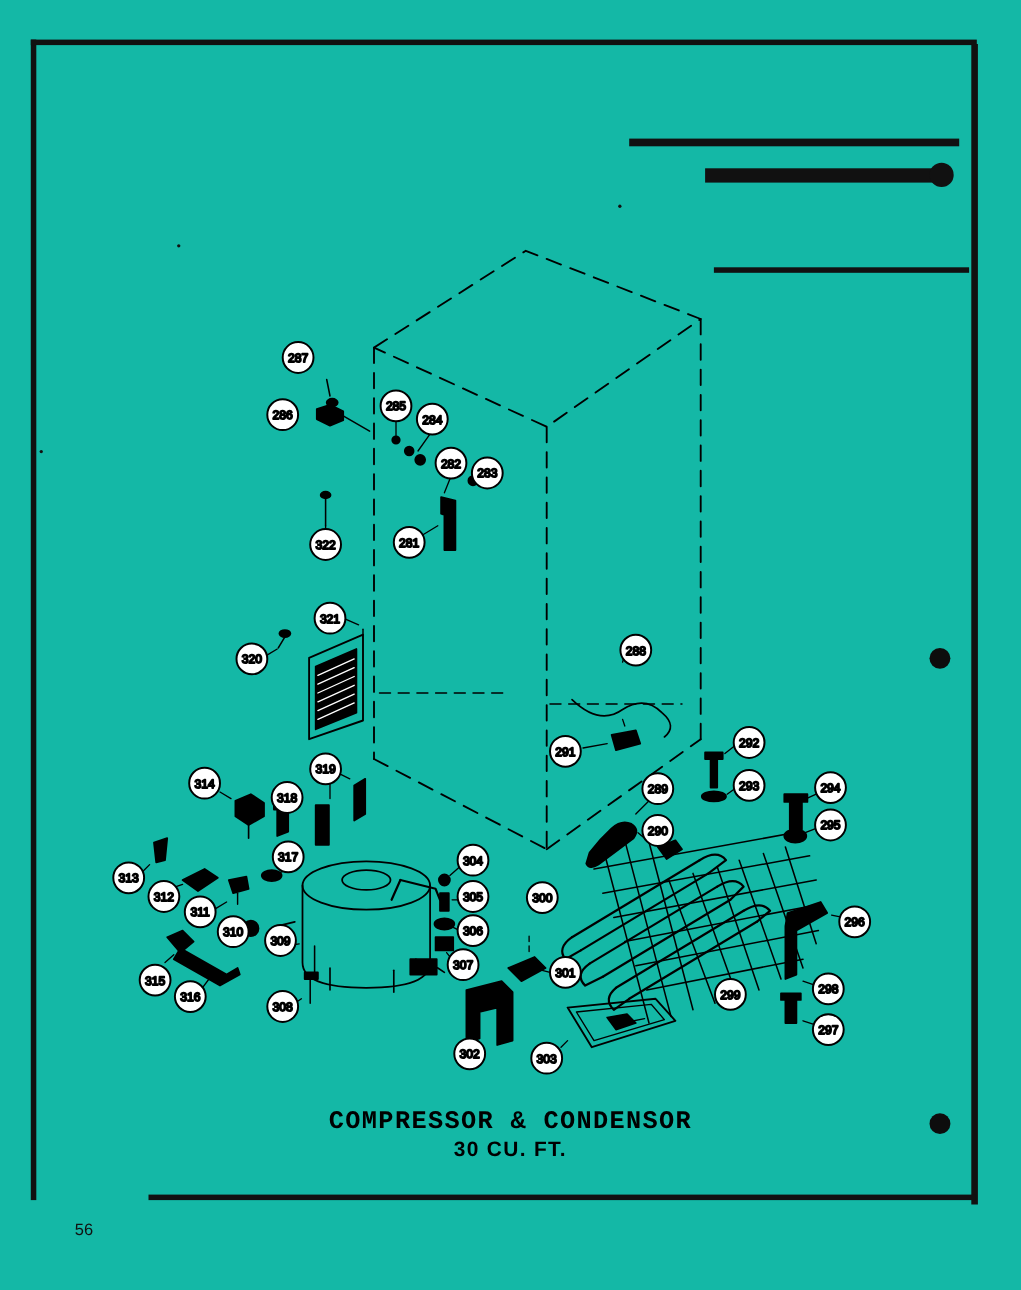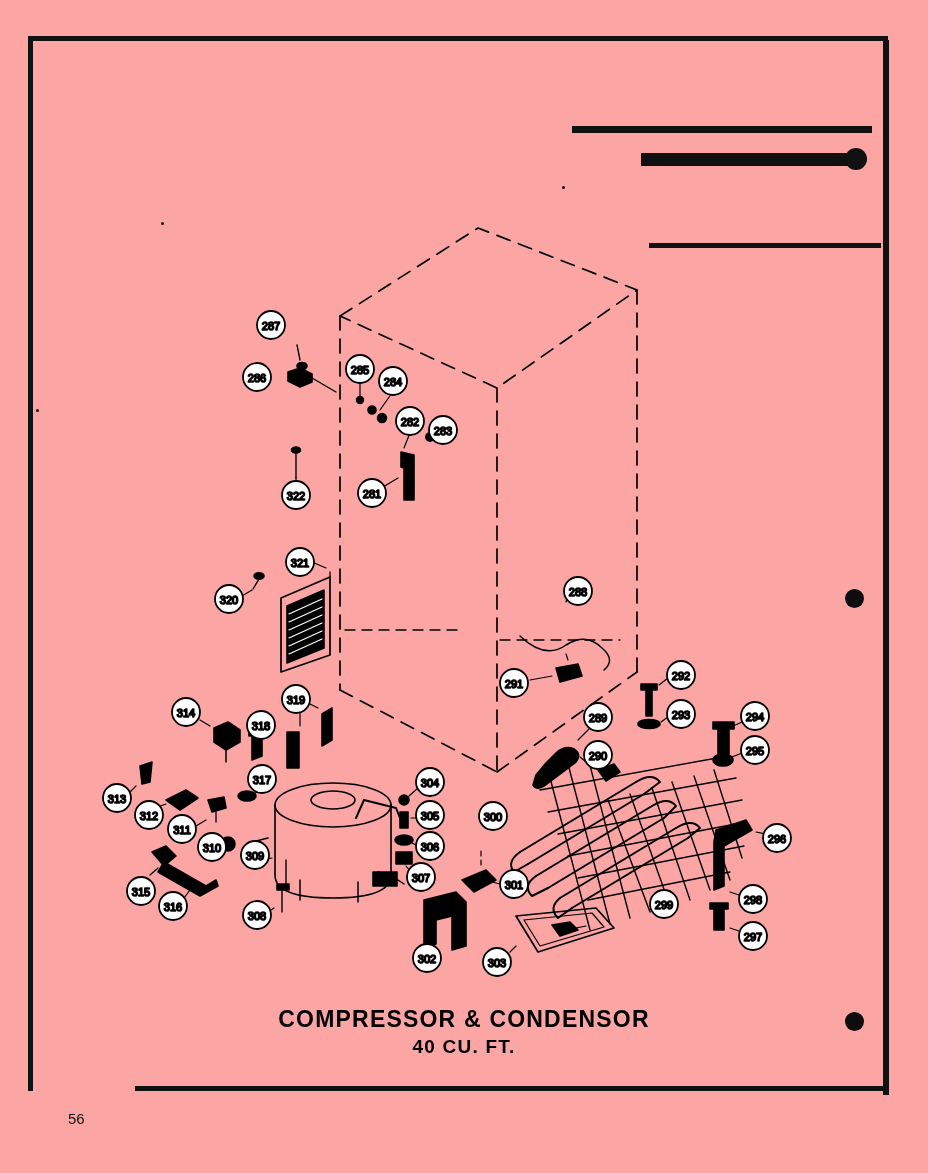--- a/index.html
+++ b/index.html
@@ -11,21 +11,21 @@
     width: 928px;
     height: 1173px;
     font-family: "Liberation Sans", sans-serif;
     position: relative;
     overflow: hidden;
   }
   #page {
     position: absolute;
     left: 0; top: 0;
     width: 928px; height: 1173px;
-    background: #fca5a5;
+    background: #14b8a6;
   }
   
   .scan-edge-left {
     position: absolute;
     left: 28px; top: 36px;
     width: 5px; height: 1055px;
     background: #111;
   }
   .scan-edge-top {
     position: absolute;
@@ -78,21 +78,21 @@
     position: absolute;
     left: 0; right: 0;
     top: 1006px;
     text-align: center;
     color: #000;
   }
   .caption .line1 {
     font-size: 23px;
     font-weight: bold;
     letter-spacing: 1.2px;
-    font-family: Liberation Sans, sans-serif;
+    font-family: Liberation Mono, monospace;
   }
   .caption .line2 {
     font-size: 19px;
     font-weight: bold;
     letter-spacing: 1.2px;
     margin-top: 3px;
     font-family: "Liberation Sans", sans-serif;
   }
   svg.diagram {
     position: absolute;
@@ -509,18 +509,18 @@
           <g>
             <circle cx="497" cy="962" r="14" fill="#ffffff" stroke="#000000" stroke-width="1.8"></circle>
             <text x="497" y="963" class="calloutText">303</text>
           </g>
         </g>
     </g>
   </svg>
 
   <div class="caption">
     <div class="line1">COMPRESSOR &amp; CONDENSOR</div>
-    <div class="line2">40 CU. FT.</div>
+    <div class="line2">30 CU. FT.</div>
   </div>
 
   <div class="page-number">56</div>
 
 </div>
 
 </body></html>

